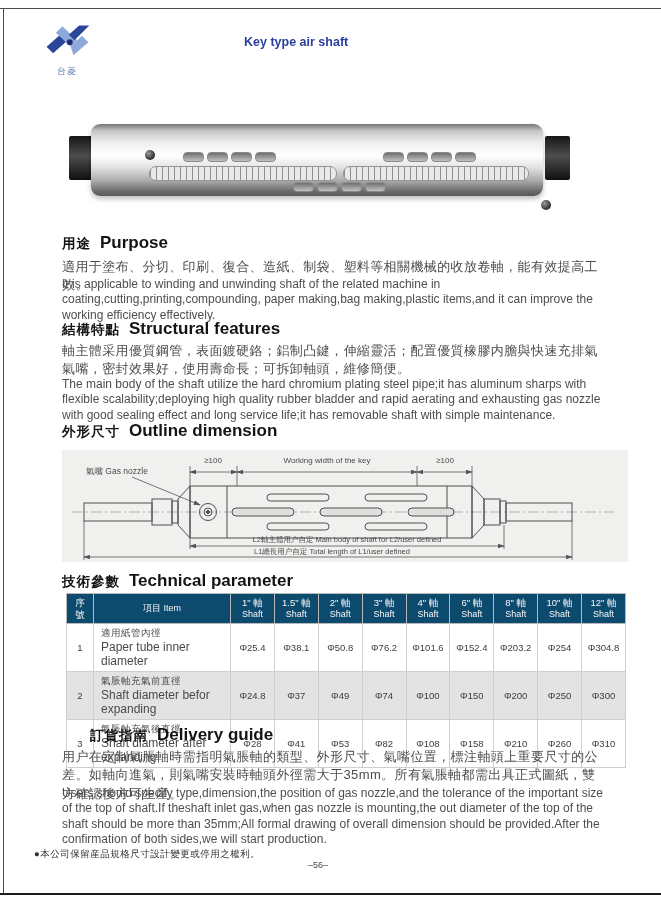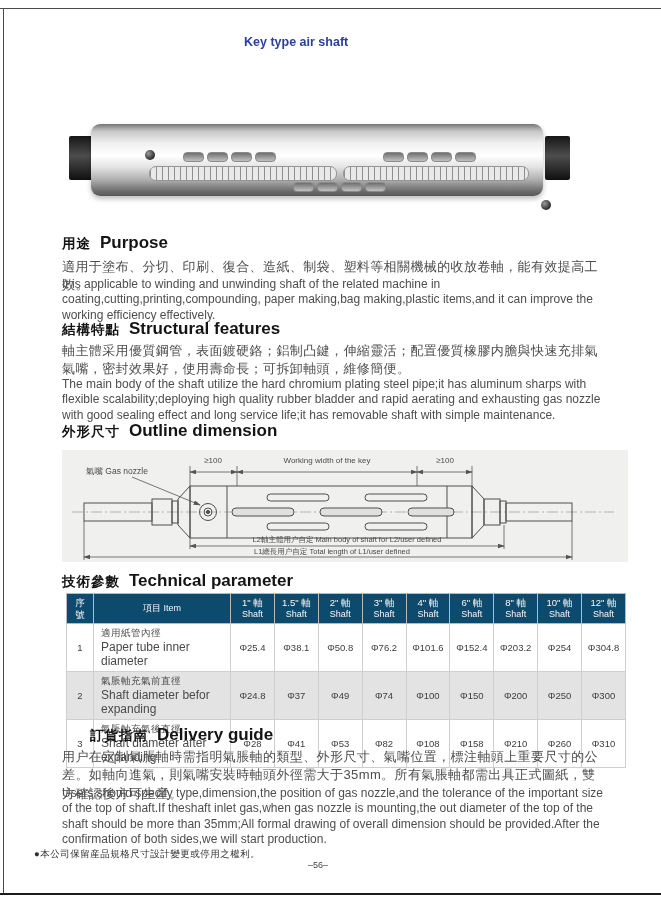--- a/index.html
+++ b/index.html
@@ -71,20 +71,30 @@
 </style>
 </head>
 <body>
 
 <div>
   <div class="edge-top"></div>
   <div class="edge-left"></div>
   <div class="edge-bottom"></div>
 
   <div class="hdr">
+    <div class="logo-wrap">
+      <svg width="52" height="40" viewBox="0 0 56 42">
+        <polygon points="6,24 24,8 31,15 13,31" fill="#2a4699"></polygon>
+        <polygon points="16,9 23,2 39,17 32,24" fill="#8fa9da"></polygon>
+        <polygon points="41,1 52,1 36,17 30,11" fill="#2a4699"></polygon>
+        <polygon points="44,12 51,19 35,33 32,24" fill="#8fa9da"></polygon>
+        <circle cx="31" cy="19" r="3.2" fill="#1d2f7a"></circle>
+      </svg>
+      <div class="logo-text">台菱</div>
+    </div>
     <div class="title-en">Key type air shaft</div>
   </div>
 
   <div class="photo">
     <div class="endblock left"></div>
     <div class="endblock right"></div>
     <div class="shaft-body">
       <div class="screw tl"></div>
       <div class="screw br"></div>
       <div class="slot-group sg-top1">

